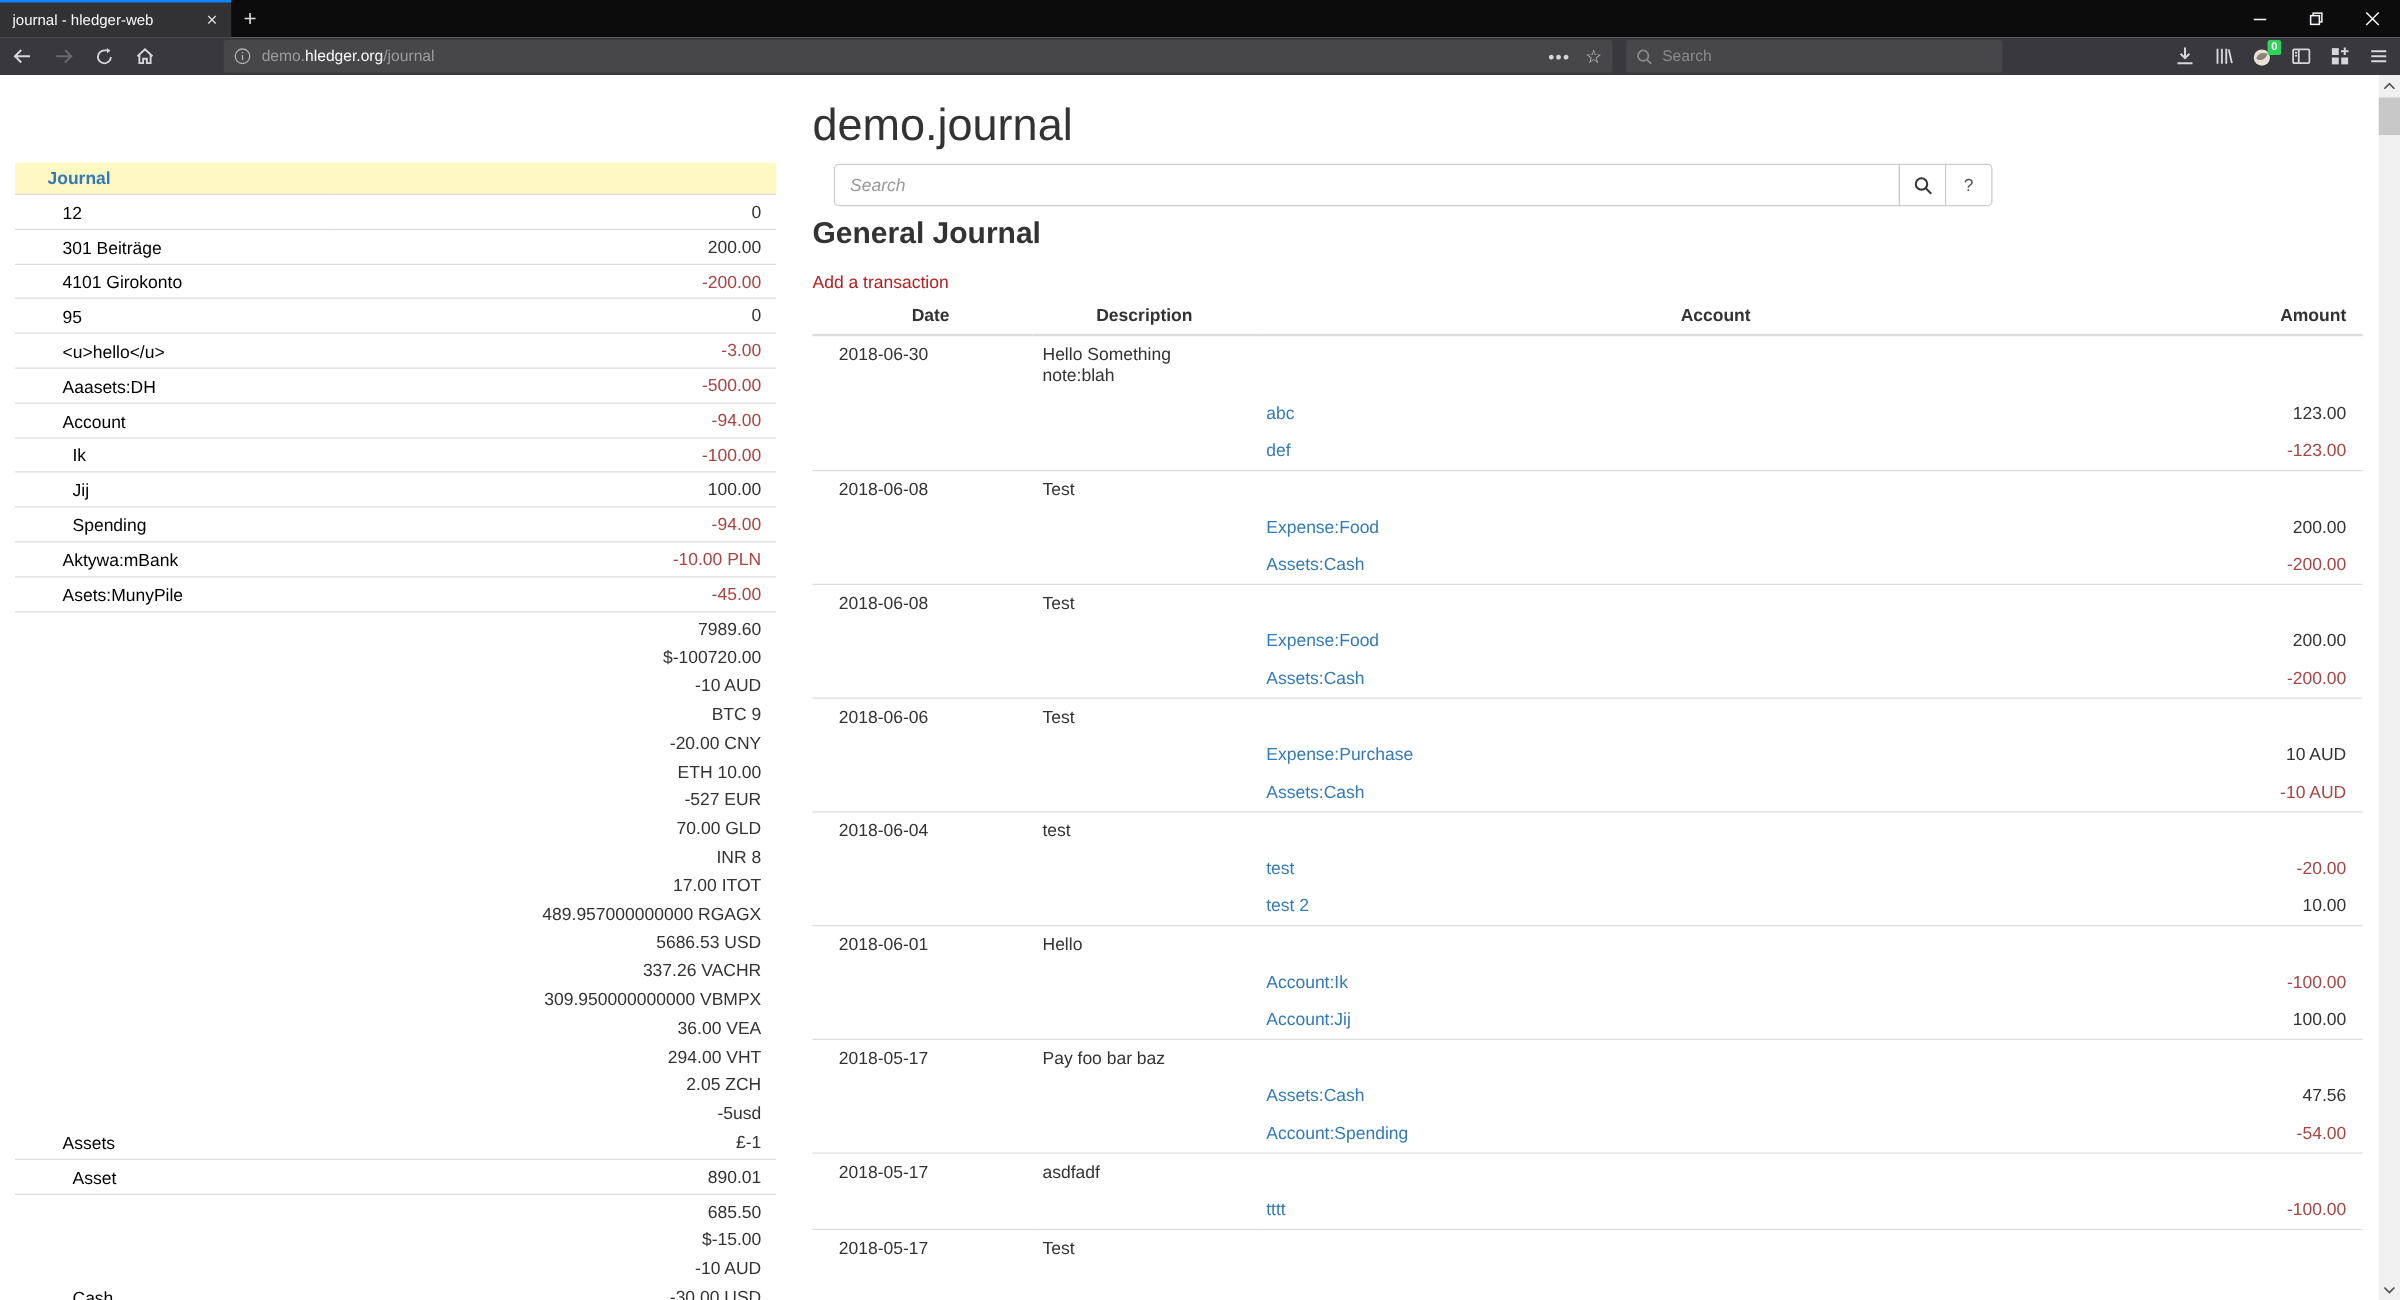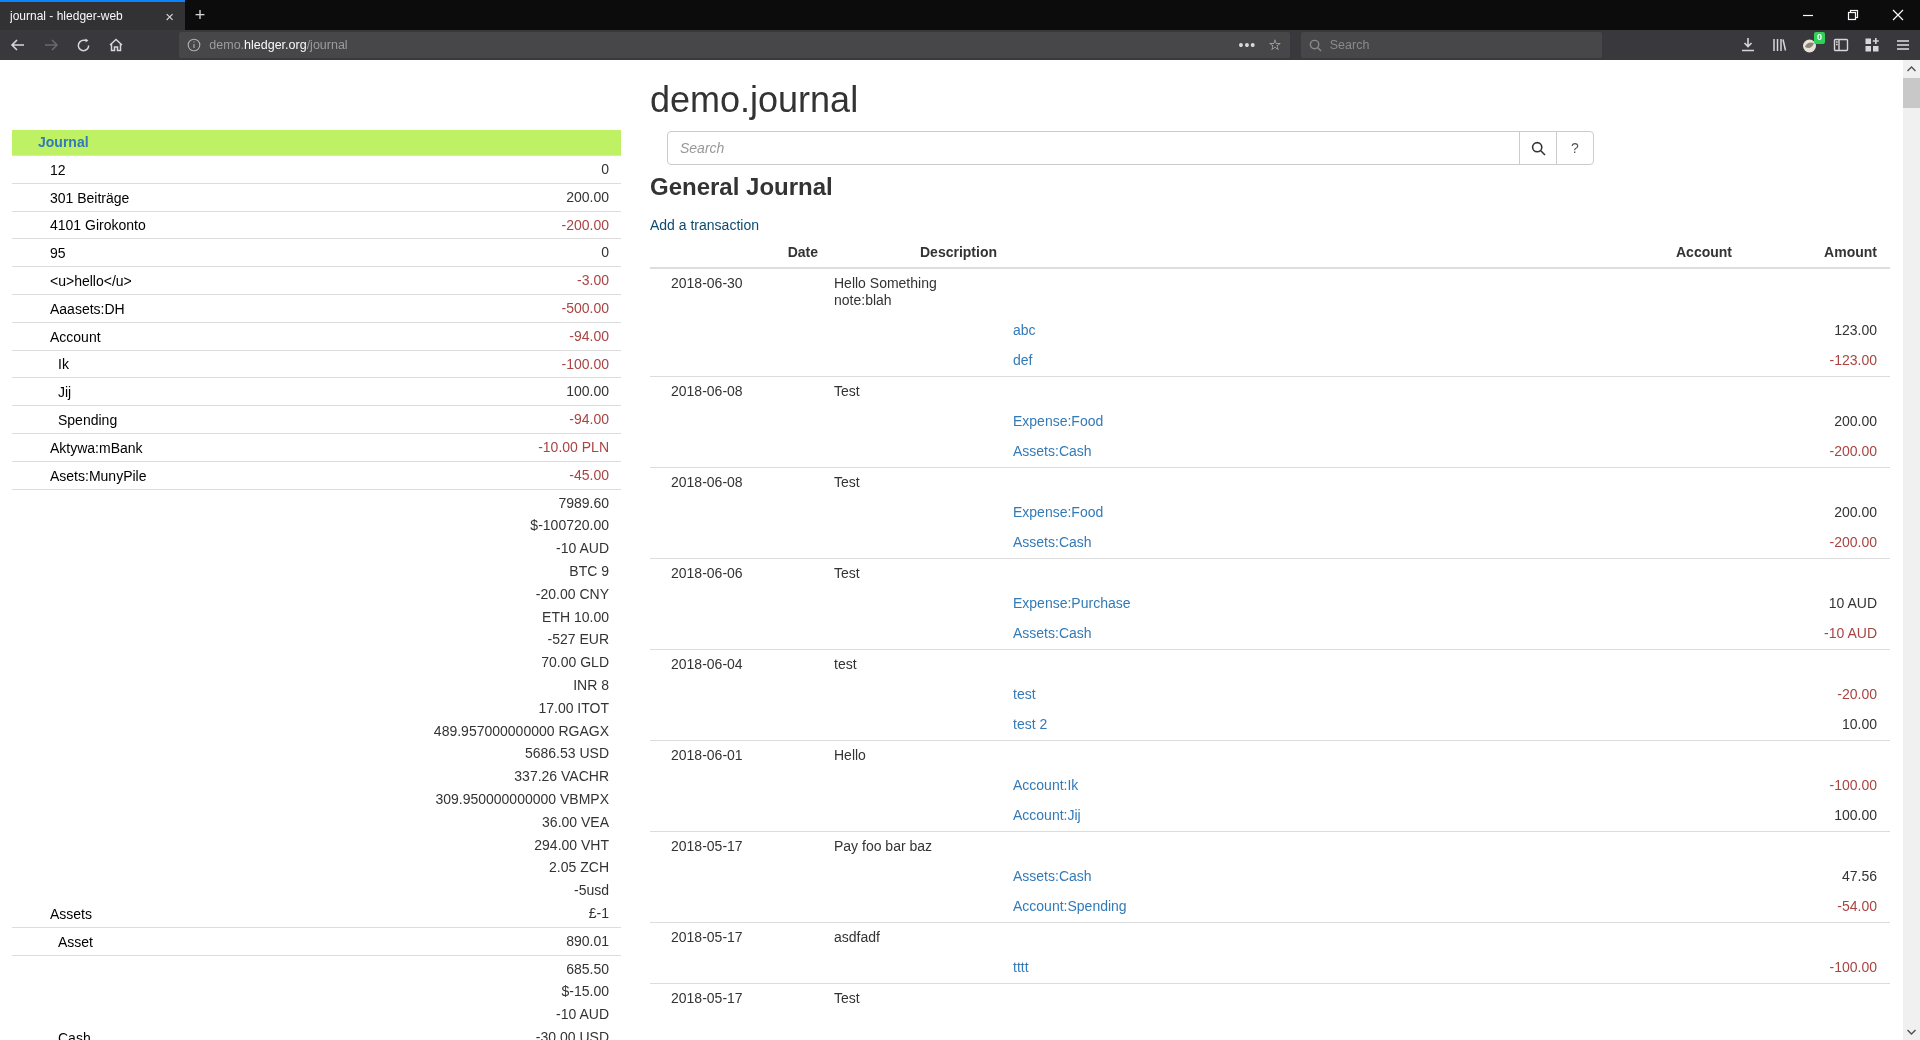--- a/index.html
+++ b/index.html
@@ -88,21 +88,21 @@
   .vscroll .thumb {
     position: absolute; left: 0; top: 18px; width: 17px; height: 30px; background: #c8c8c8;
   }
 
   
   .sidebar {
     position: absolute; left: 12px; top: 70px; width: 609px;
     border-collapse: collapse; font-size: 14px;
   }
   .sidebar tr { border-top: 1px solid #ddd; }
-  .sidebar tr:first-child { border-top: none; background: #bef264; }
+  .sidebar tr:first-child { border-top: none; background: #fef9c3; }
   .sidebar td { padding: 2px 0; vertical-align: bottom; }
   .sidebar td.acct { white-space: nowrap; line-height: 21px; padding-bottom: 2px; }
   .sidebar td.acct a { color: #000000; }
   .sidebar .hdr a { color: #337ab7; font-weight: bold; }
   .sidebar .hdr td { padding-left: 26px; line-height: 21px; }
   .sidebar td.d1 { padding-left: 38px; }
   .sidebar td.d2 { padding-left: 46px; }
   .sidebar td.bal { text-align: right; padding-right: 12px; white-space: nowrap; }
   .sidebar td.bal div { line-height: 22.8px; }
   .neg { color: #a94442; }
@@ -122,25 +122,25 @@
   .searchform input::placeholder { font-style: italic; color: #999; }
   .searchform .btn {
     width: 38px; height: 34px; background: #fff; border: 1px solid #ccc;
     margin-left: -1px; display: flex; align-items: center; justify-content: center;
     font-size: 14px; color: #333; cursor: pointer;
   }
   .searchform .btn.last { border-radius: 0 4px 4px 0; color: #555; }
   .main h2 {
     margin-top: 5px; font-size: 24px; font-weight: 700; line-height: 33px; color: #333;
   }
-  .addlink { display: inline-block; margin-top: 14px; color: #0c4a6e; line-height: 17px; }
+  .addlink { display: inline-block; margin-top: 14px; color: #b91c1c; line-height: 17px; }
 
   .register { width: 100%; border-collapse: collapse; margin-top: 6px; }
   .register th {
-    text-align: right; font-weight: bold; color: #333; padding: 4px 8px 6px;
+    text-align: center; font-weight: bold; color: #333; padding: 4px 8px 6px;
     border-bottom: 2px solid #ddd; line-height: 17px;
   }
   .register th:first-child { padding-left: 21px; }
   .register th.amt, .register td.amt { text-align: right; padding-right: 13px; white-space: nowrap; }
   .register td { padding: 6px 8px 7px; line-height: 17px; vertical-align: top; }
   .register td:first-child { padding-left: 21px; white-space: nowrap; }
   .register tr.sep { border-top: 1px solid #ddd; }
   .register a.acct-link { color: #337ab7; }
 </style>
 </head>

